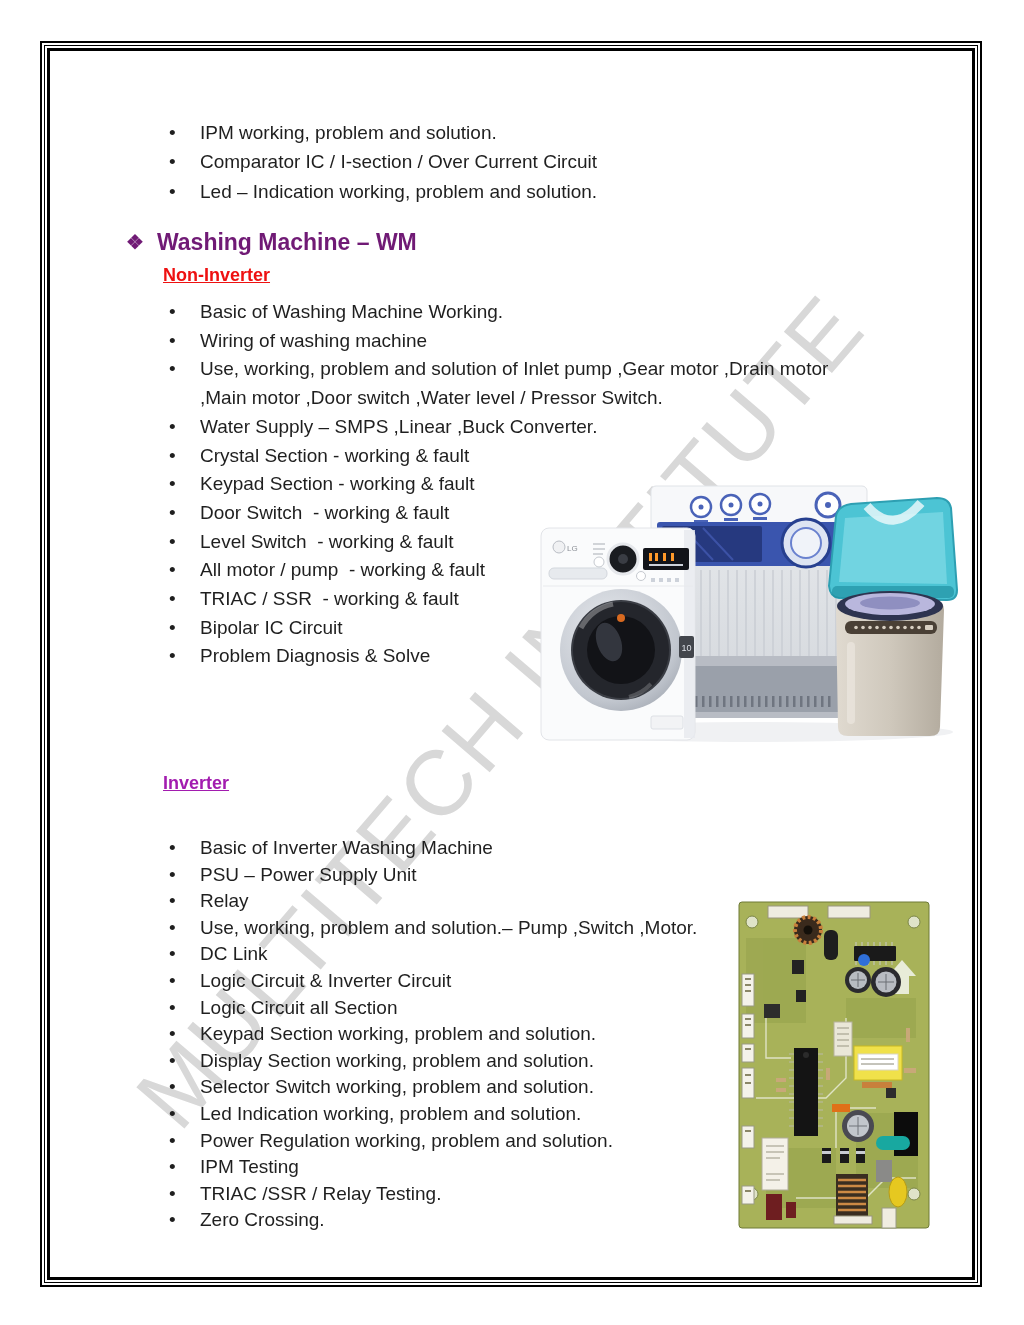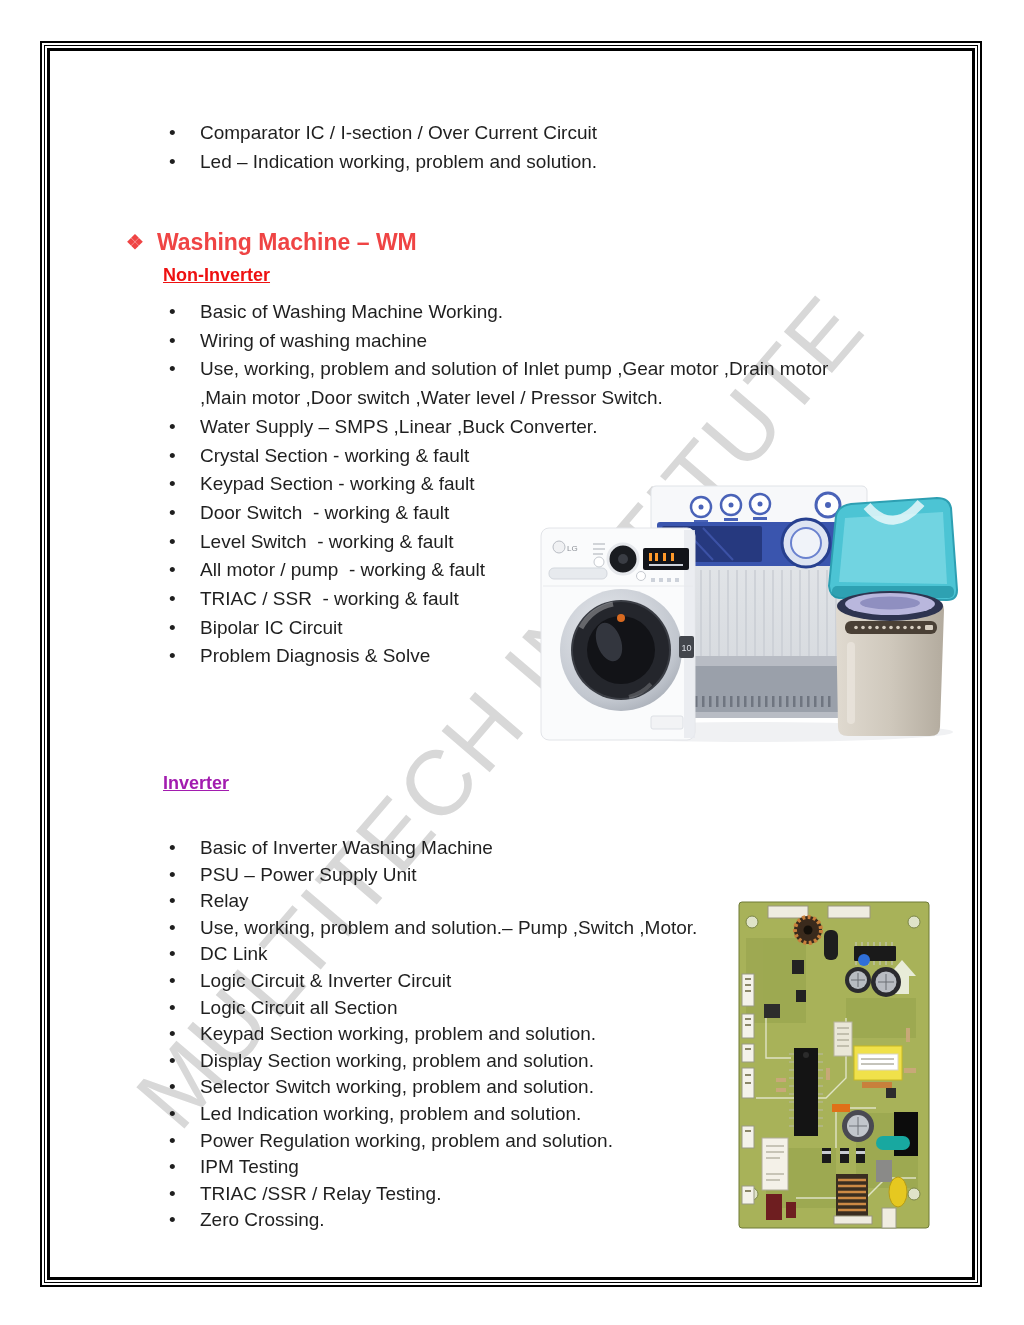--- a/index.html
+++ b/index.html
@@ -23,41 +23,42 @@
 
   
   .txt{position:absolute;z-index:3;}
   .blist{list-style:none;margin:0;padding:0;}
   .blist li{position:relative;white-space:pre-wrap;}
   .blist li::before{content:"\2022";position:absolute;left:-31px;top:0;color:#1f1f1f;}
   .intro{left:0;font-size:19px;line-height:29.3px;}
   .ni-list{font-size:19px;line-height:28.7px;}
   .inv-list{font-size:19px;line-height:26.6px;}
 
-  .heading{font-weight:bold;font-size:23px;color:#ef4444;}
+  .heading{font-weight:bold;font-size:23px;color:#701a75;}
   .heading .diamond{font-size:20px;margin-right:13px;position:relative;top:-1px;}
   .sec-title{font-weight:bold;font-size:18px;text-decoration:underline;}
 
   .img-wrap{position:absolute;z-index:2;}
   svg{display:block;}
 </style>
 </head>
 <body>
 
 <div class="watermark">MULTITECH INSTITUTE</div>
 
 <div class="frame-outer">
   <div class="frame-mid">
     <div class="frame-inner"></div>
   </div>
 </div>
 
 <div class="txt" style="left:200px;top:118px;width:640px;">
   <ul class="blist intro">
 
+      <li class="bl-item"><span>IPM working, problem and solution.</span></li>
 
       <li class="bl-item"><span>Comparator IC / I-section / Over Current Circuit</span></li>
 
       <li class="bl-item"><span>Led – Indication working, problem and solution.</span></li>
     </ul>
 </div>
 
 <div class="txt heading" style="left:126px;top:229px;">
   <span class="diamond">❖</span><span class="heading-text">Washing Machine – WM</span>
 </div>

